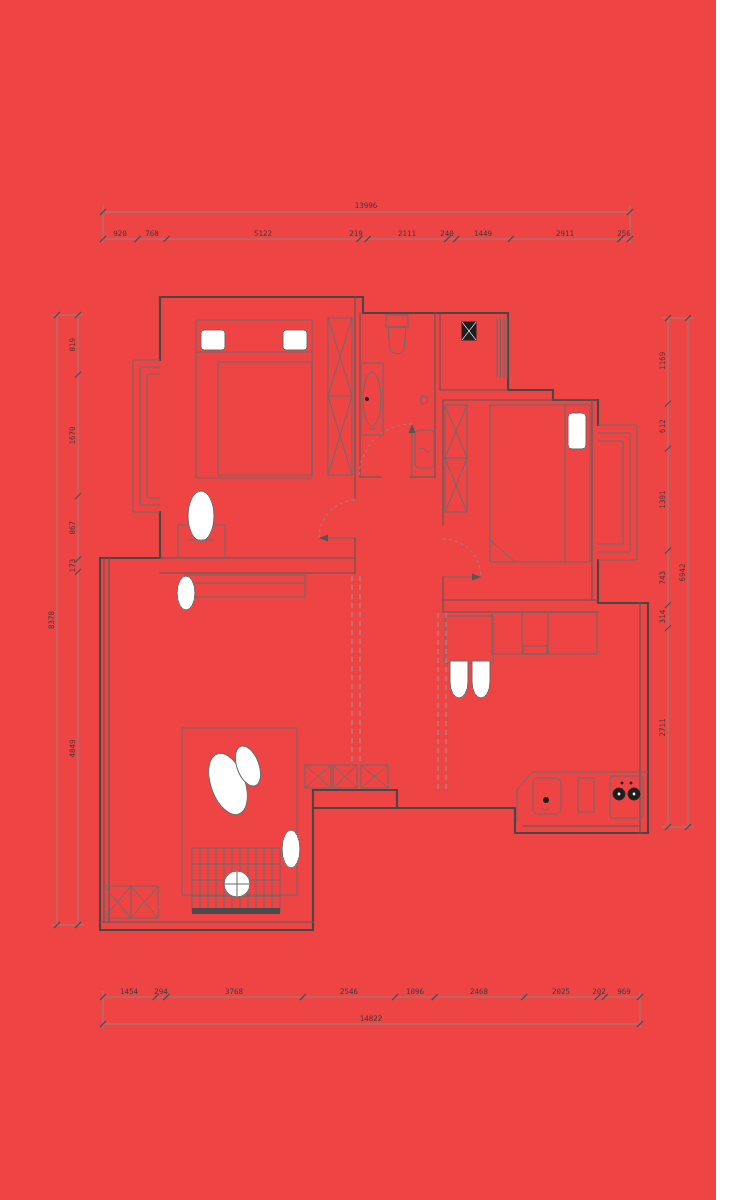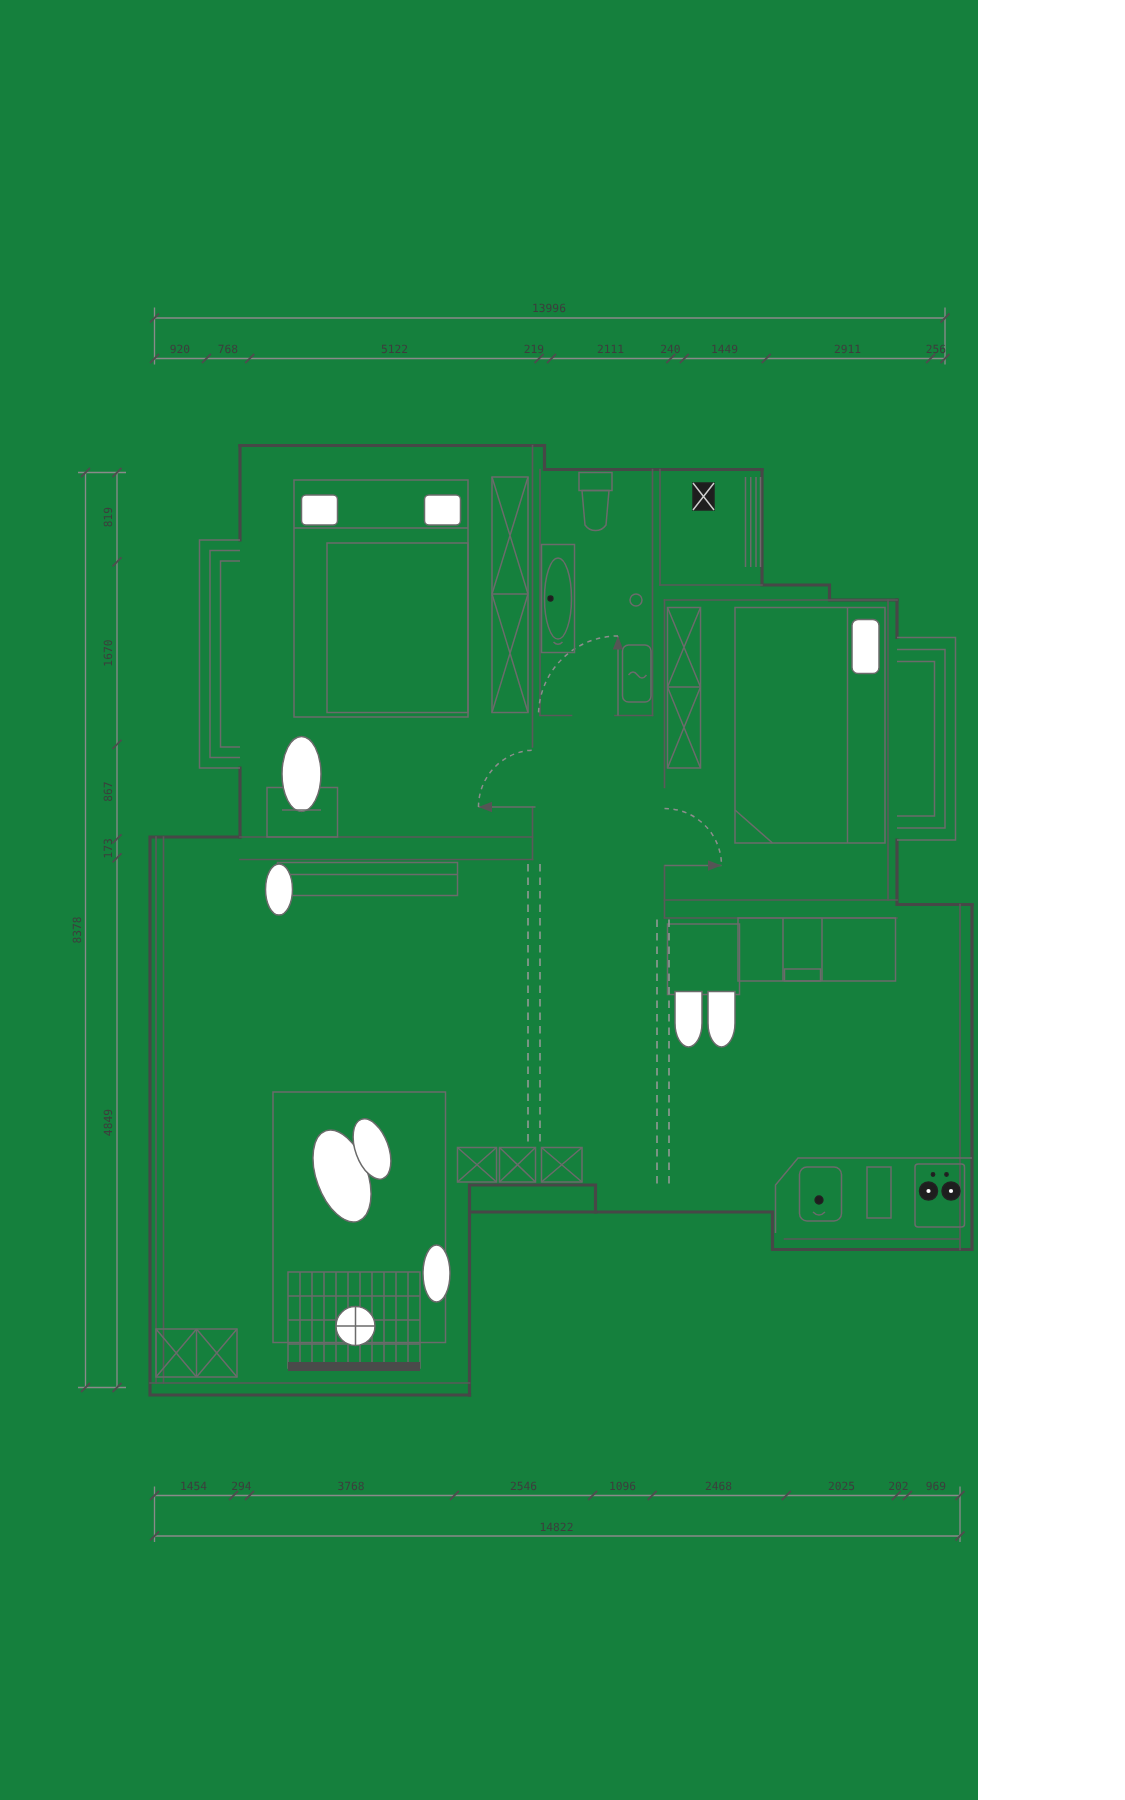--- a/index.html
+++ b/index.html
@@ -1,16 +1,16 @@
 <!DOCTYPE html>
 <html><head>
 <meta charset="utf-8">
 <style>
   html,body{margin:0;padding:0;background:#fff;}
-  .sheet{position:relative;width:652px;height:1200px;background:#15803d;overflow:hidden;
+  .sheet{position:relative;width:716px;height:1200px;background:#ef4444;overflow:hidden;
          font-family:"DejaVu Sans","Liberation Sans",sans-serif;}
   svg text{font-family:"DejaVu Sans Mono","Liberation Mono",monospace;font-size:7.5px;fill:#3d3d3d;}
   .w  {stroke:#474747;stroke-width:2.1;fill:none;stroke-linecap:square;}
   .wt {stroke:#5a5a5a;stroke-width:1.1;fill:none;stroke-linecap:square;}
   .f  {stroke:#6b6b6b;stroke-width:1;fill:none;}
   .ff {stroke:#6b6b6b;stroke-width:1;fill:#fff;}
   .dk {stroke:#222;stroke-width:1;fill:#1e1e1e;}
   .dim{stroke:#8a8a8a;stroke-width:0.9;fill:none;}
   .tick{stroke:#4d4d4d;stroke-width:1.2;fill:none;}
   .arc{stroke:#8d8d8d;stroke-width:1;fill:none;stroke-dasharray:3 3;}

